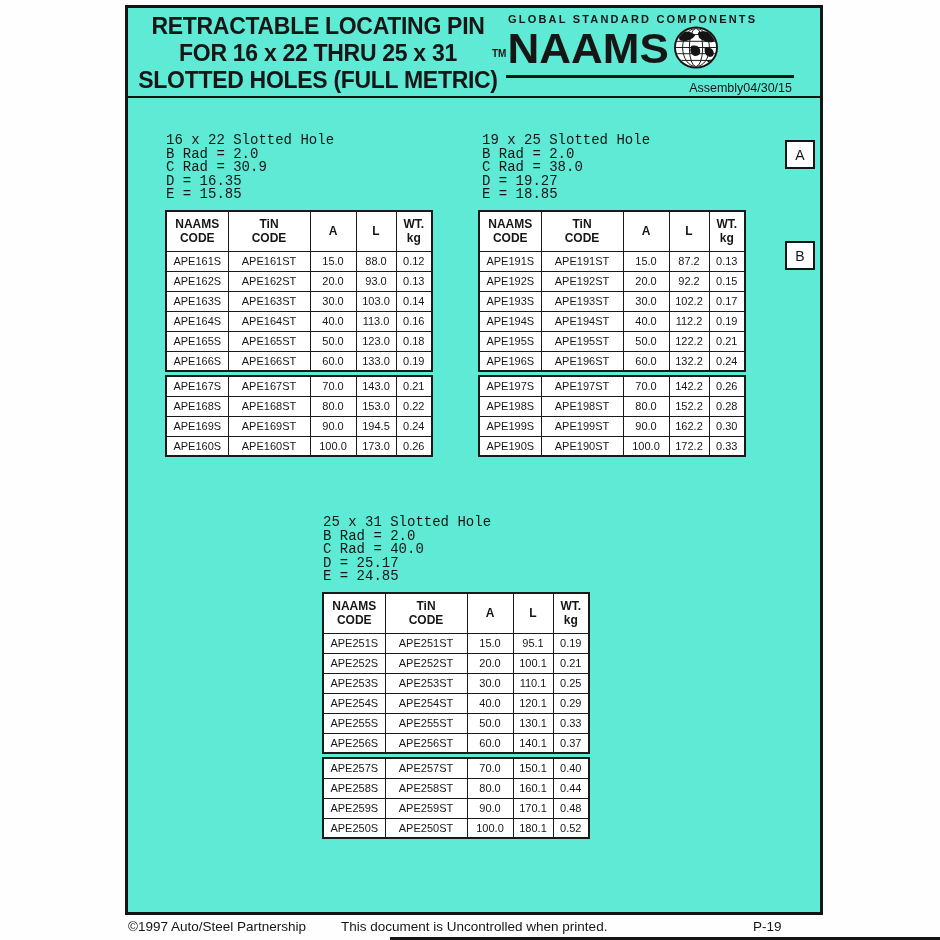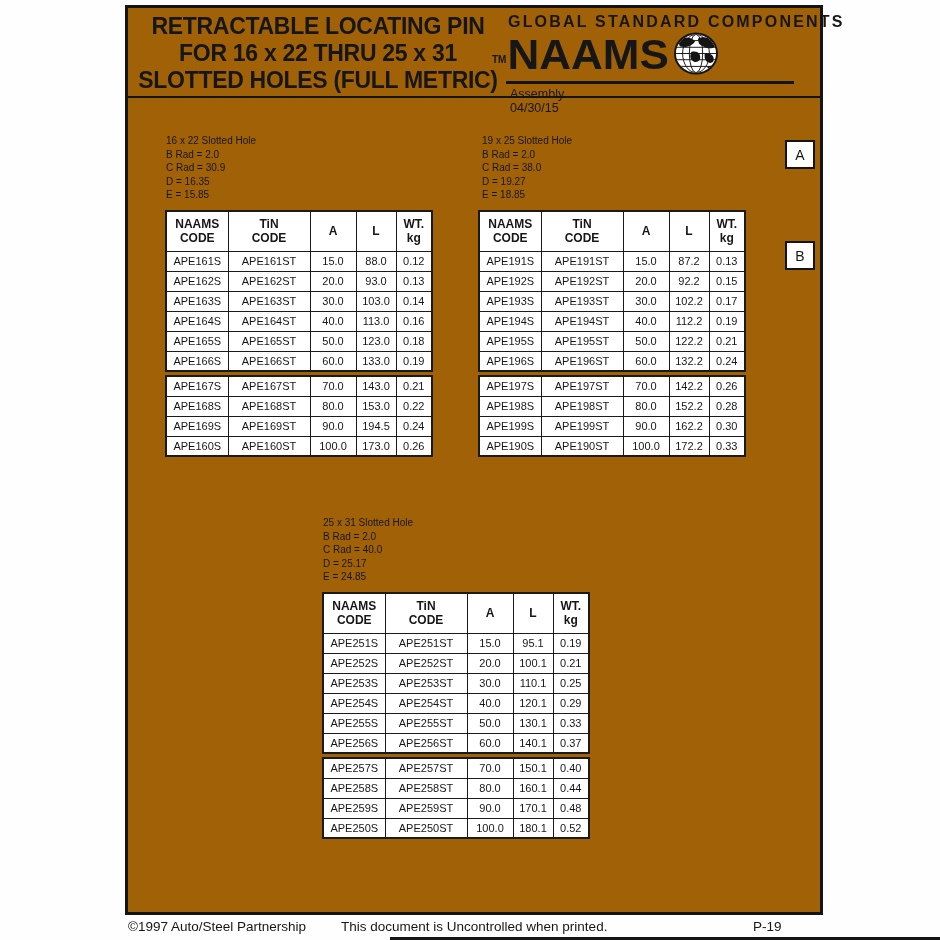--- a/index.html
+++ b/index.html
@@ -12,21 +12,21 @@
     overflow: hidden;
   }
   .page { position: absolute; inset: 0; background: #fefefe; }
 
   
   .main-box {
     position: absolute;
     left: 125px; top: 5px;
     width: 698px; height: 910px;
     border: 3px solid #141414;
-    background: #a16207;
+    background: #5eead4;
   }
 
   
   .header-band {
     position: absolute;
     left: 0; top: 0; right: 0;
     height: 90px;
     border-bottom: 2px solid #141414;
     display: flex;
   }
@@ -41,21 +41,21 @@
     letter-spacing: -0.3px;
     line-height: 27px;
     white-space: nowrap;
   }
   .brand-block {
     width: 288px;
     margin: 2px 26px 0 4px;
     display: flex; flex-direction: column;
   }
   .brand-tagline {
-    font-size: 16px; font-weight: bold;
+    font-size: 11px; font-weight: bold;
     letter-spacing: 2.2px;
     white-space: nowrap;
     margin: 3px 0 0 2px;
   }
   .brand-row {
     display: flex; align-items: center;
     border-bottom: 3px solid #141414;
     padding-bottom: 2px;
   }
   .brand-tm {
@@ -65,25 +65,24 @@
   .brand-name {
     font-size: 44px; font-weight: bold;
     letter-spacing: 0px; line-height: 40px;
     transform: scaleY(0.96);
   }
   .brand-globe { margin-left: 4px; margin-top: 1px; }
   .brand-meta {
     display: flex; justify-content: flex-end;
     font-size: 12.5px;
     padding: 3px 2px 8px 4px;
-    flex-direction: column;
   }
 
   
-  .notes { position: absolute; font-size: 10px; line-height: 13.6px; }
+  .notes { position: absolute; font-size: 14px; line-height: 13.6px; font-family: Liberation Mono, monospace; }
   .notes div { white-space: nowrap; }
 
   .spec-table { position: absolute; width: 266px; }
   .spec-table table {
     border-collapse: collapse;
     table-layout: fixed;
     width: 266px;
     background: #ffffff;
   }
   .spec-table col.c0 { width: 62px; }

